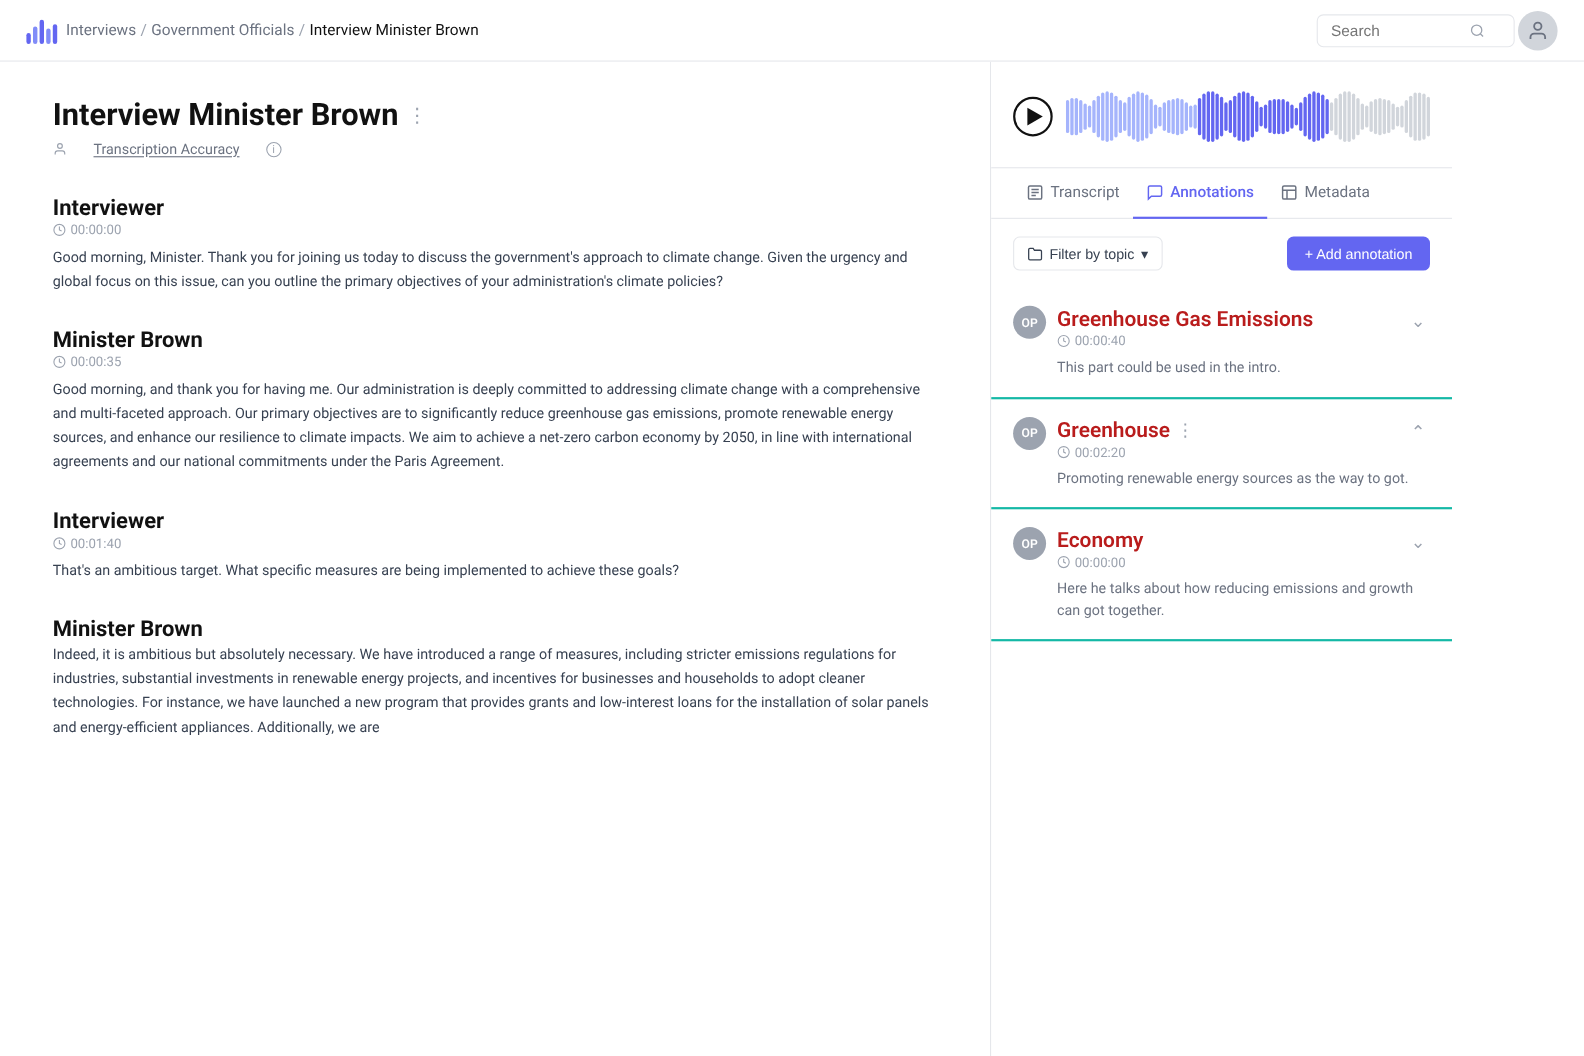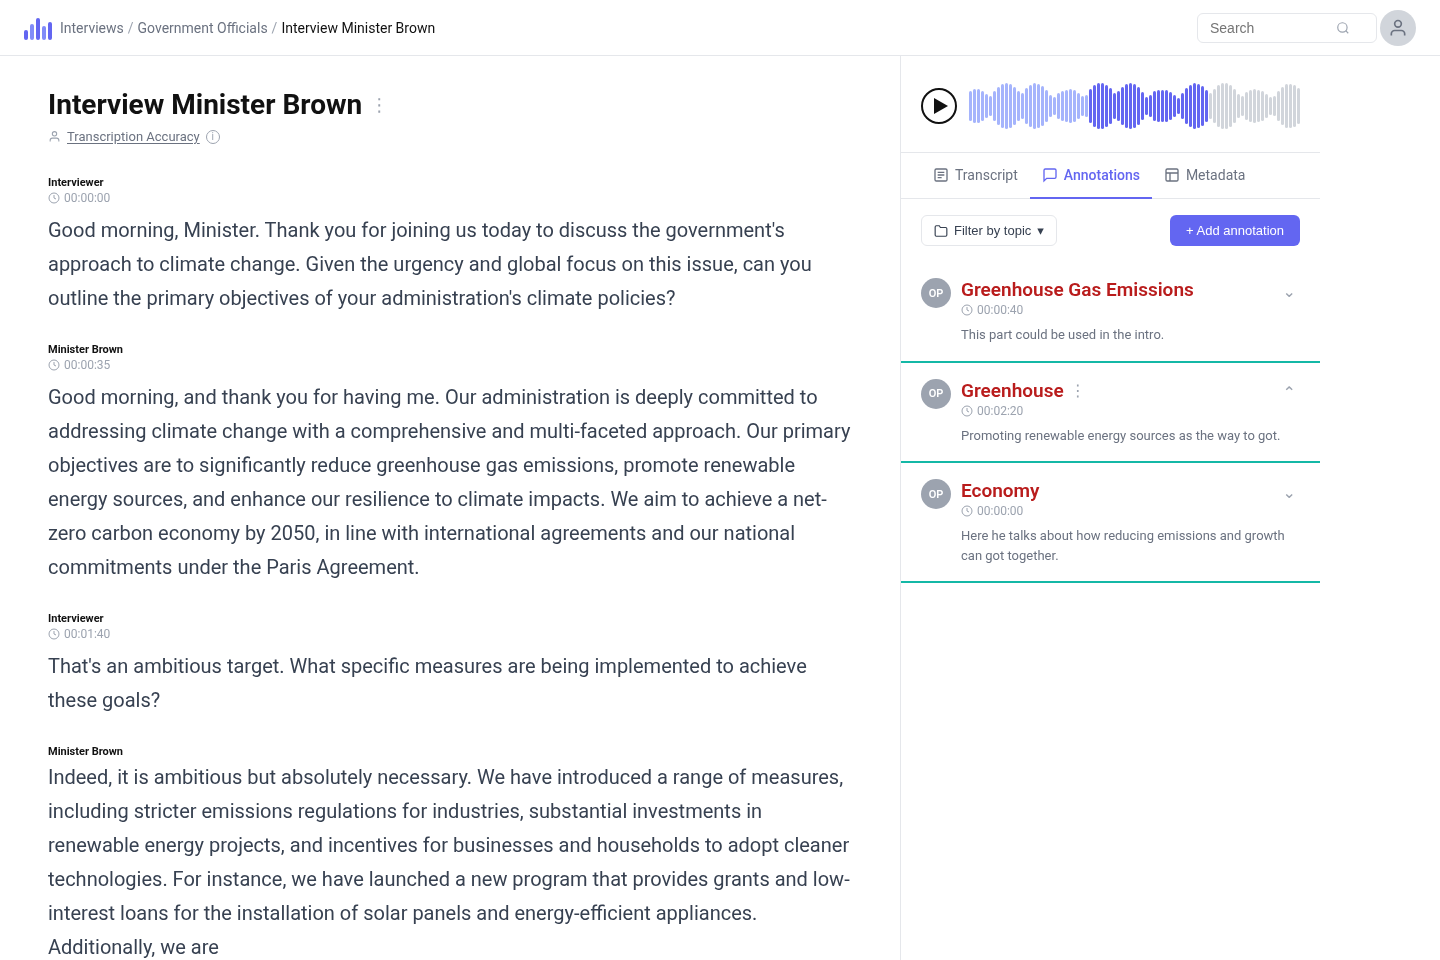--- a/index.html
+++ b/index.html
@@ -110,22 +110,22 @@
       font-weight: 700;
       color: #111;
     }
     .doc-menu-icon {
       color: #9ca3af;
       cursor: pointer;
       font-size: 18px;
     }
     .doc-subtitle {
       display: flex;
-      align-items: center;
-      gap: 6px;
+      align-items: flex-start;
+      gap: 24px;
       color: #6b7280;
       font-size: 13px;
       margin-bottom: 32px;
     }
     .doc-subtitle-link {
       color: #6b7280;
       text-decoration: underline;
       text-underline-offset: 2px;
       cursor: pointer;
     }
@@ -137,30 +137,30 @@
       display: inline-flex;
       align-items: center;
       justify-content: center;
       font-size: 10px;
       color: #9ca3af;
       cursor: pointer;
     }
 
     
     .speaker-block { margin-bottom: 28px; }
-    .speaker-name { font-weight: 700; font-size: 11px; color: #111; margin-bottom: 2px; }
+    .speaker-name { font-weight: 700; font-size: 20px; color: #111; margin-bottom: 2px; }
     .speaker-time {
       display: flex;
       align-items: center;
       gap: 4px;
       color: #9ca3af;
       font-size: 12px;
       margin-bottom: 8px;
     }
-    .speaker-text { font-size: 20px; line-height: 1.7; color: #374151; }
+    .speaker-text { font-size: 13px; line-height: 1.7; color: #374151; }
 
     
     .right-panel {
       width: 420px;
       border-left: 1px solid #e5e7eb;
       display: flex;
       flex-direction: column;
       overflow: hidden;
     }
 

